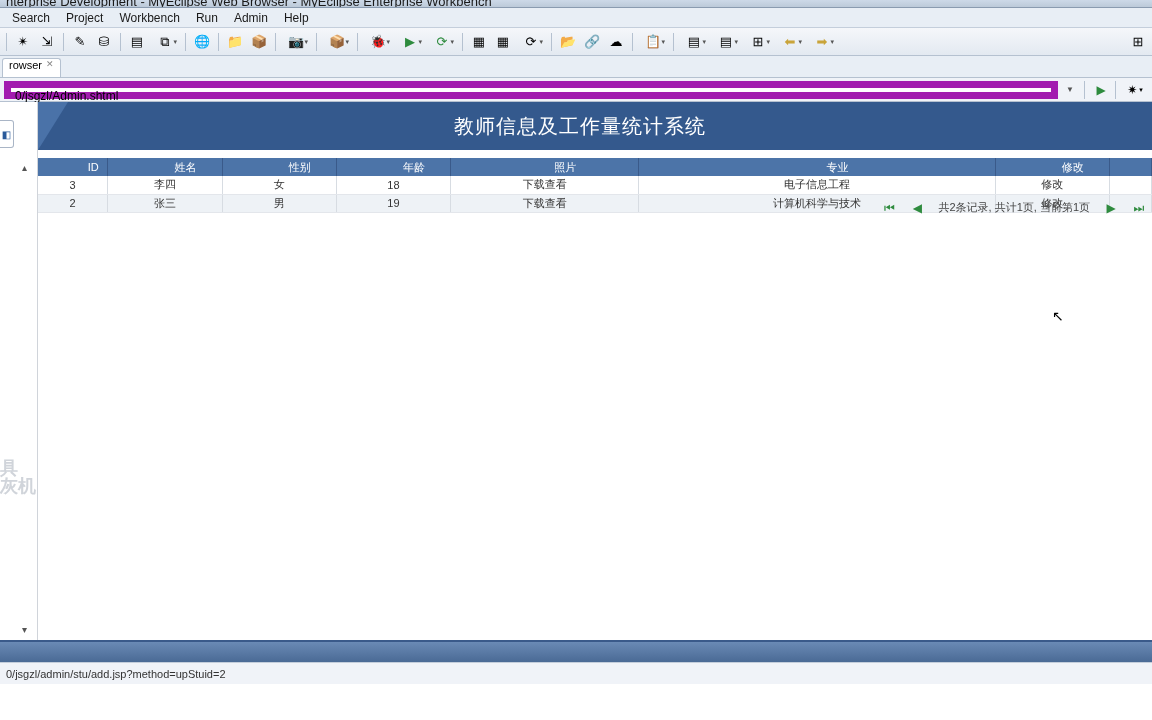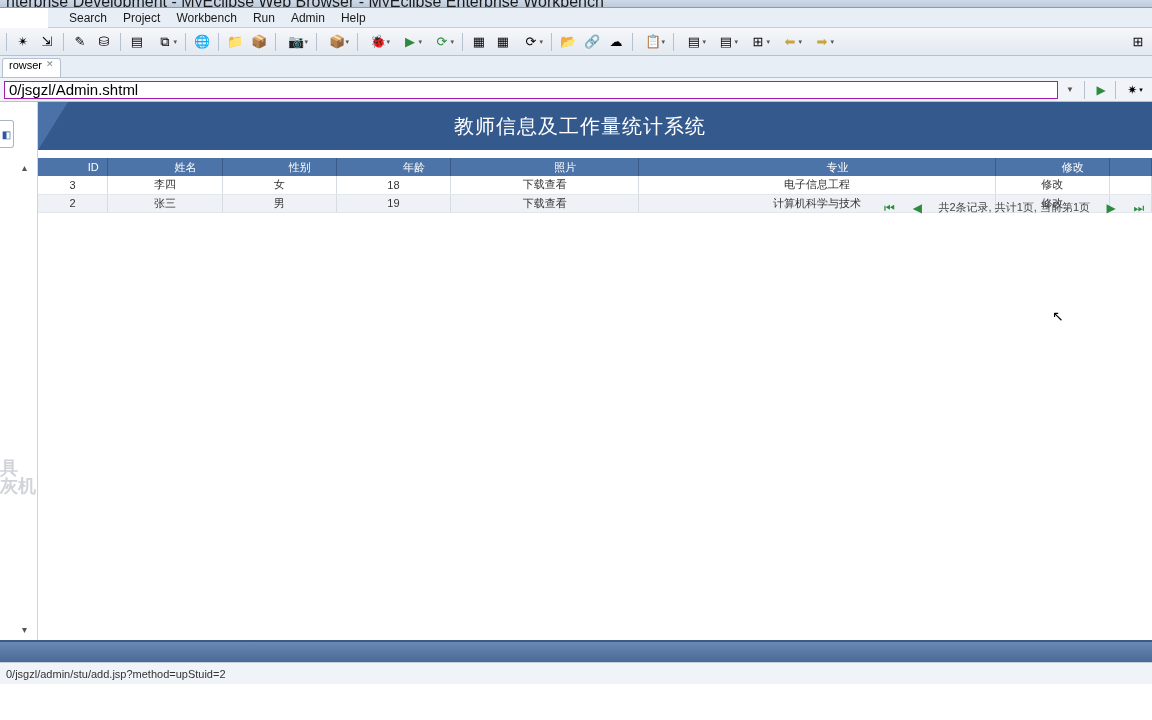--- a/index.html
+++ b/index.html
@@ -1,35 +1,35 @@
 <!DOCTYPE html>
 <html><head>
 <meta charset="utf-8">
 <style>
 * { margin: 0; padding: 0; box-sizing: border-box; font-family: "Microsoft YaHei", Tahoma, Arial, sans-serif; }
 body { background: #fff; font-size: 11px; overflow: hidden; width:1152px; height:720px; position:relative; }
 
-.title-bar { height: 8px; background: linear-gradient(#cdd9e8,#bccad9); border-bottom:1px solid #8a9bb0; font-size:16px; color:#1a1a1a; padding:0 6px; line-height:3px; overflow:hidden; white-space:nowrap; }
-
-.menu-bar { height:20px; background:#e8eef5; border-bottom:1px solid #c4cedb; display:flex; align-items:center; font-size:12px; color:#1a1a1a; padding-left:13px;margin-left:48px; }
+.title-bar { height: 8px; background: linear-gradient(#cdd9e8,#bccad9); border-bottom:1px solid #8a9bb0; font-size:13px; color:#1a1a1a; padding:0 6px; line-height:3px; overflow:hidden; white-space:nowrap; }
+
+.menu-bar { height:20px; background:#e8eef5; border-bottom:1px solid #c4cedb; display:flex; align-items:center; font-size:12px; color:#1a1a1a; padding-left:4px; }
 .menu-bar span { padding:0 8px; cursor:default; }
 
 .tool-bar { height:28px; background: linear-gradient(#f5f7fa,#e3e9f1); border-bottom:1px solid #b5c1d0; display:flex; align-items:center; padding:0 2px; }
 .tool-btn { width:22px; height:22px; margin:0 1px; border:1px solid transparent; border-radius:2px; display:flex; align-items:center; justify-content:center; font-size:13px; cursor:default; }
 .tool-btn.drop { width:30px; position:relative; }
 .tool-btn.drop::after { content:'▾'; font-size:7px; color:#555; position:absolute; right:2px; }
 .sep { width:1px; height:18px; background:#b5c1d0; margin:0 4px; }
 .tool-spacer { flex:1; }
 
 .tab-strip { height:22px; background:#e8eef5; display:flex; align-items:flex-end; border-bottom:1px solid #b5c1d0; padding-left:2px; }
 .tab { height:19px; background:#fff; border:1px solid #b5c1d0; border-bottom:none; border-radius:3px 3px 0 0; padding:0 6px; font-size:11px; display:flex; align-items:flex-start; gap:4px; }
 .tab .x { font-size:9px; color:#888; }
 
 .addr-bar { height:24px; background:#f0f3f8; border-bottom:1px solid #b5c1d0; display:flex; align-items:center; padding:0 4px; }
-.addr-input { flex:1; height:18px; background:#fff; border:1px solid #a21caf; font-size:15px; padding:0 4px; line-height:16px; }
+.addr-input { flex:1; height:18px; background:#fff; border:7px solid #a21caf; font-size:12px; padding:0 4px; line-height:16px; }
 .addr-btn { width:20px; height:18px; margin-left:2px; display:flex; align-items:center; justify-content:center; font-size:12px; }
 .addr-btn.drop { width:26px; position:relative; }
 .addr-btn.drop::after { content:'▾'; font-size:7px; margin-left:2px; }
 
 .content { position:relative; height:540px; background:#fff; border-bottom:2px solid #3a5a8a; }
 
 .side-strip { position:absolute; left:0; top:0; width:38px; height:100%; background:#fff; border-right:1px solid #d0d4da; }
 .side-strip .up { position:absolute; top:60px; left:22px; font-size:10px; color:#555; }
 .side-strip .dn { position:absolute; bottom:5px; left:22px; font-size:10px; color:#555; }
 .side-tab { position:absolute; left:0; top:18px; width:14px; height:28px; background:#fff; border:1px solid #a9b5c6; border-left:none; border-radius:0 3px 3px 0; display:flex; align-items:center; justify-content:center; font-size:10px; color:#2a5a9a; }

